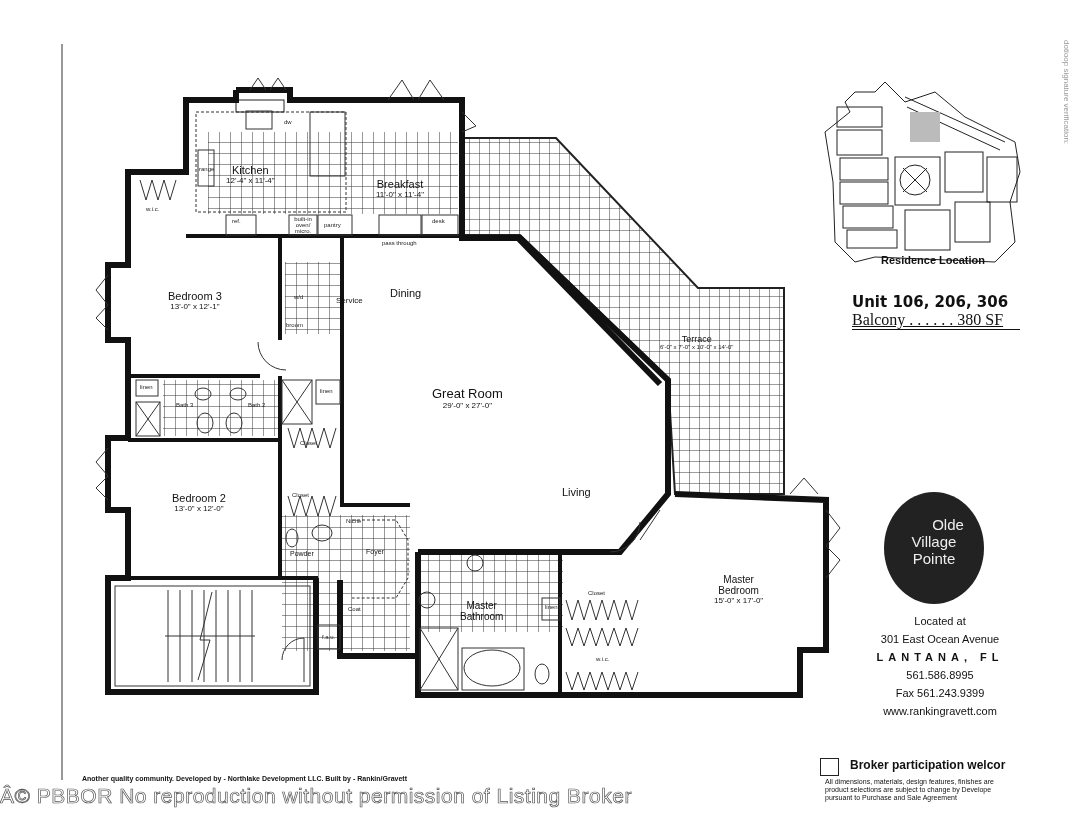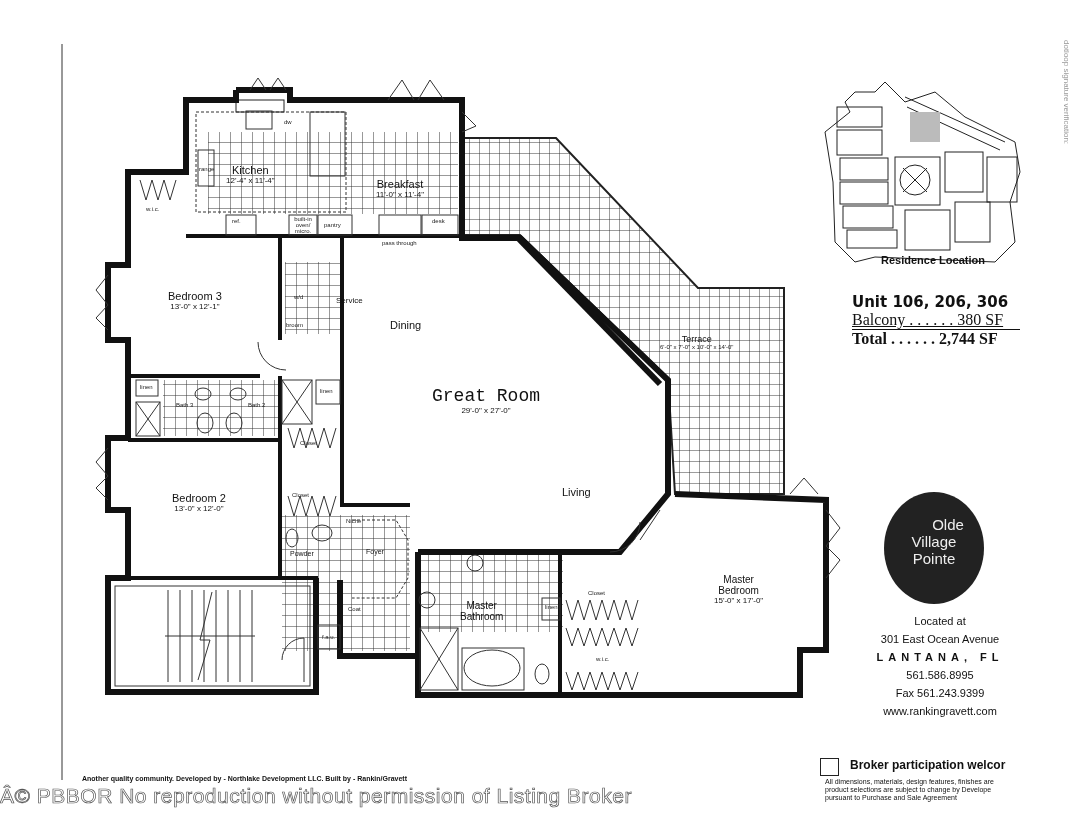--- a/index.html
+++ b/index.html
@@ -159,24 +159,24 @@
 </div>
 <div class="room-label" style="left:168px;top:290px;">
   <div class="rn">Bedroom 3</div>
   <div class="rd">13'-0" x 12'-1"</div>
 </div>
 <div class="room-label" style="left:172px;top:492px;text-align:center;">
   <div class="rn">Bedroom 2</div>
   <div class="rd">13'-0" x 12'-0"</div>
 </div>
 <div class="room-label" style="left:432px;top:386px;">
-  <div style="font-size:18px;font-family:Liberation Mono, monospace;">Great Room</div>
+  <div style="font-size:13px;">Great Room</div>
   <div class="rd">29'-0" x 27'-0"</div>
 </div>
-<div class="room-label rn" style="left:390px;top:287px;margin-top:32px;">Dining</div>
+<div class="room-label rn" style="left:390px;top:287px;">Dining</div>
 <div class="room-label rn" style="left:562px;top:486px;text-align:center;">Living</div>
 <div class="room-label" style="left:660px;top:334px;">
   <div style="font-size:9px;">Terrace</div>
   <div class="small">6'-0" x 7'-0" x 10'-0" x 14'-0"</div>
 </div>
 <div class="room-label" style="left:714px;top:574px;">
   <div style="font-size:10px;">Master</div>
   <div style="font-size:10px;">Bedroom</div>
   <div class="rd">15'-0" x 17'-0"</div>
 </div>
@@ -211,21 +211,20 @@
 <div class="room-label small" style="left:346px;top:518px;">Niche</div>
 <div class="room-label small" style="left:545px;top:604px;">linen</div>
 
 <div class="abs" style="left:881px;top:254px;font-size:11px;font-weight:bold;">Residence Location</div>
 
 <div class="abs" style="left:1062px;top:40px;font-size:8px;color:#999;writing-mode:vertical-rl;white-space:nowrap;">dotloop signature verification:</div>
 
 <div class="abs" style="left:852px;top:293px;width:220px;">
   <div class="unit-title">Unit 106, 206, 306</div>
   <div class="serif" style="text-decoration:underline;border-bottom:1px solid #111;width:168px;white-space:nowrap;">Balcony . . . . . . 380 SF</div>
-  <div class="serif" style="font-weight:bold;white-space:nowrap;">Total . . . . . . 2,744 SF</div>
 </div>
 
 <div class="abs" style="left:884px;top:492px;width:100px;height:112px;border-radius:50%;background:#222;color:#eee;text-align:center;font-size:15px;line-height:17px;padding-top:24px;box-sizing:border-box;">
   <div style="padding-left:28px;">Olde</div>
   <div>Village</div>
   <div>Pointe</div>
 </div>
 
 <div class="abs info" style="left:840px;top:612px;width:200px;line-height:18px;">
   <div>Located at</div>

